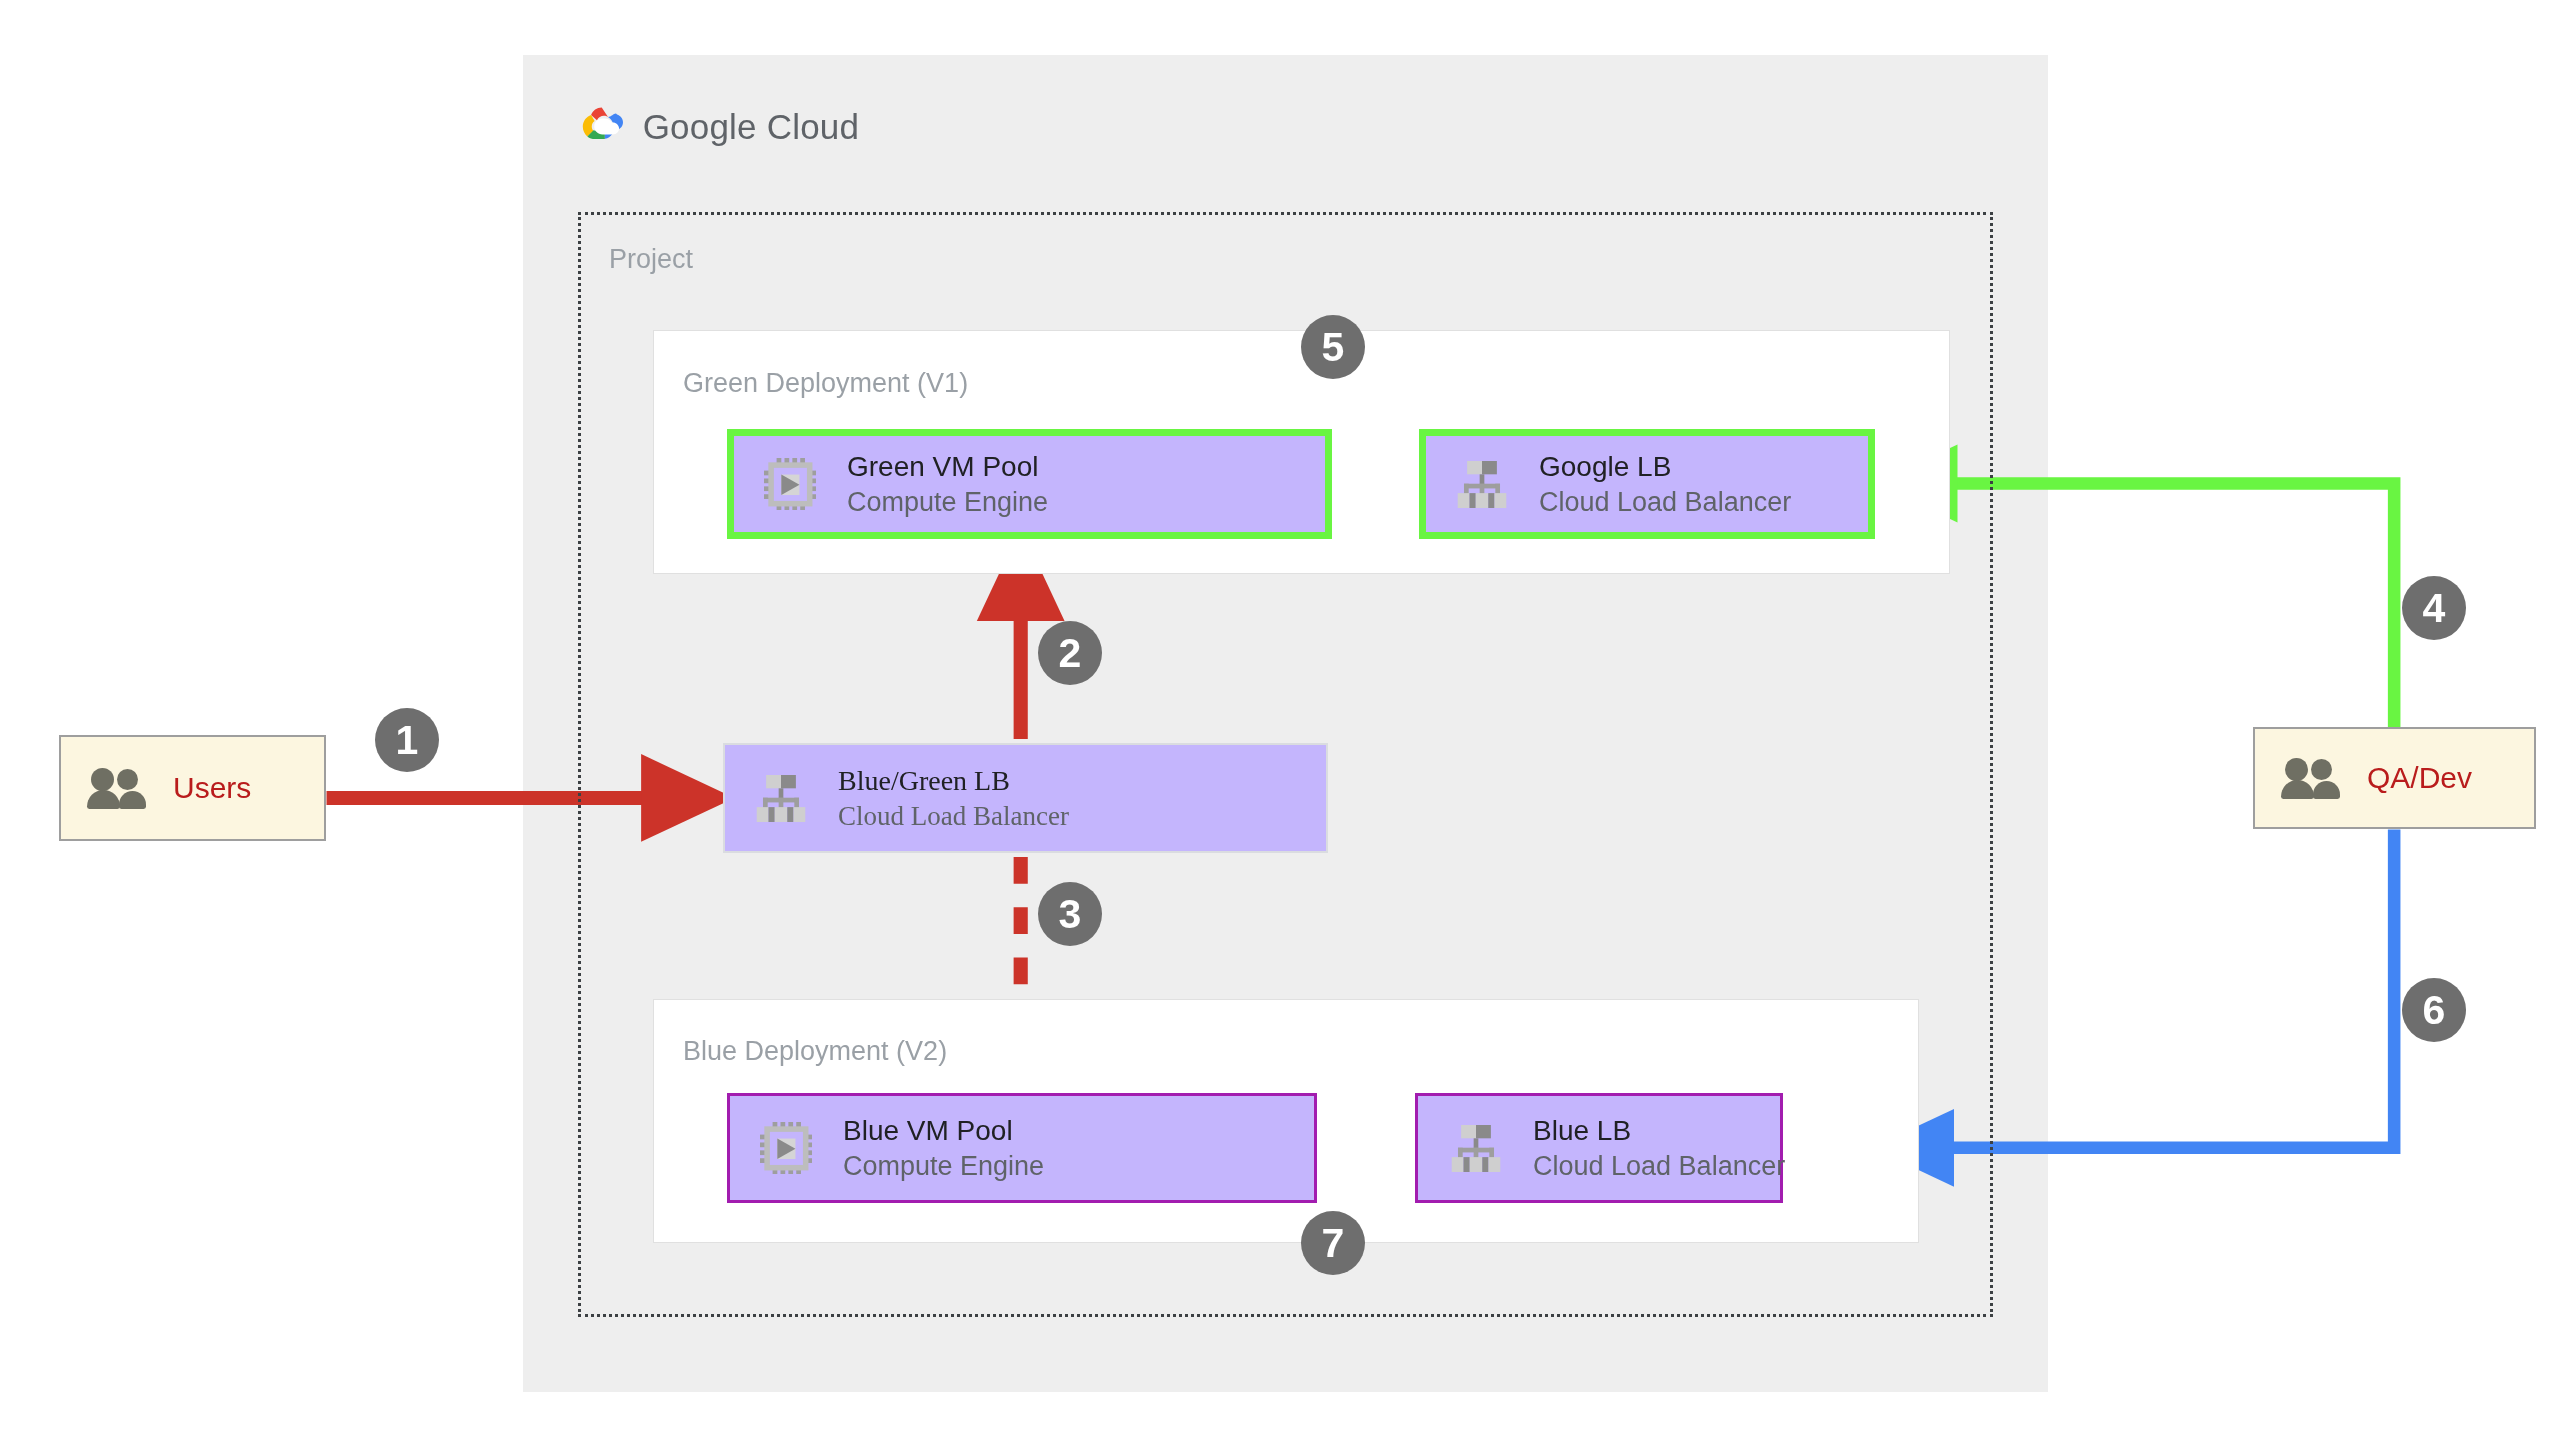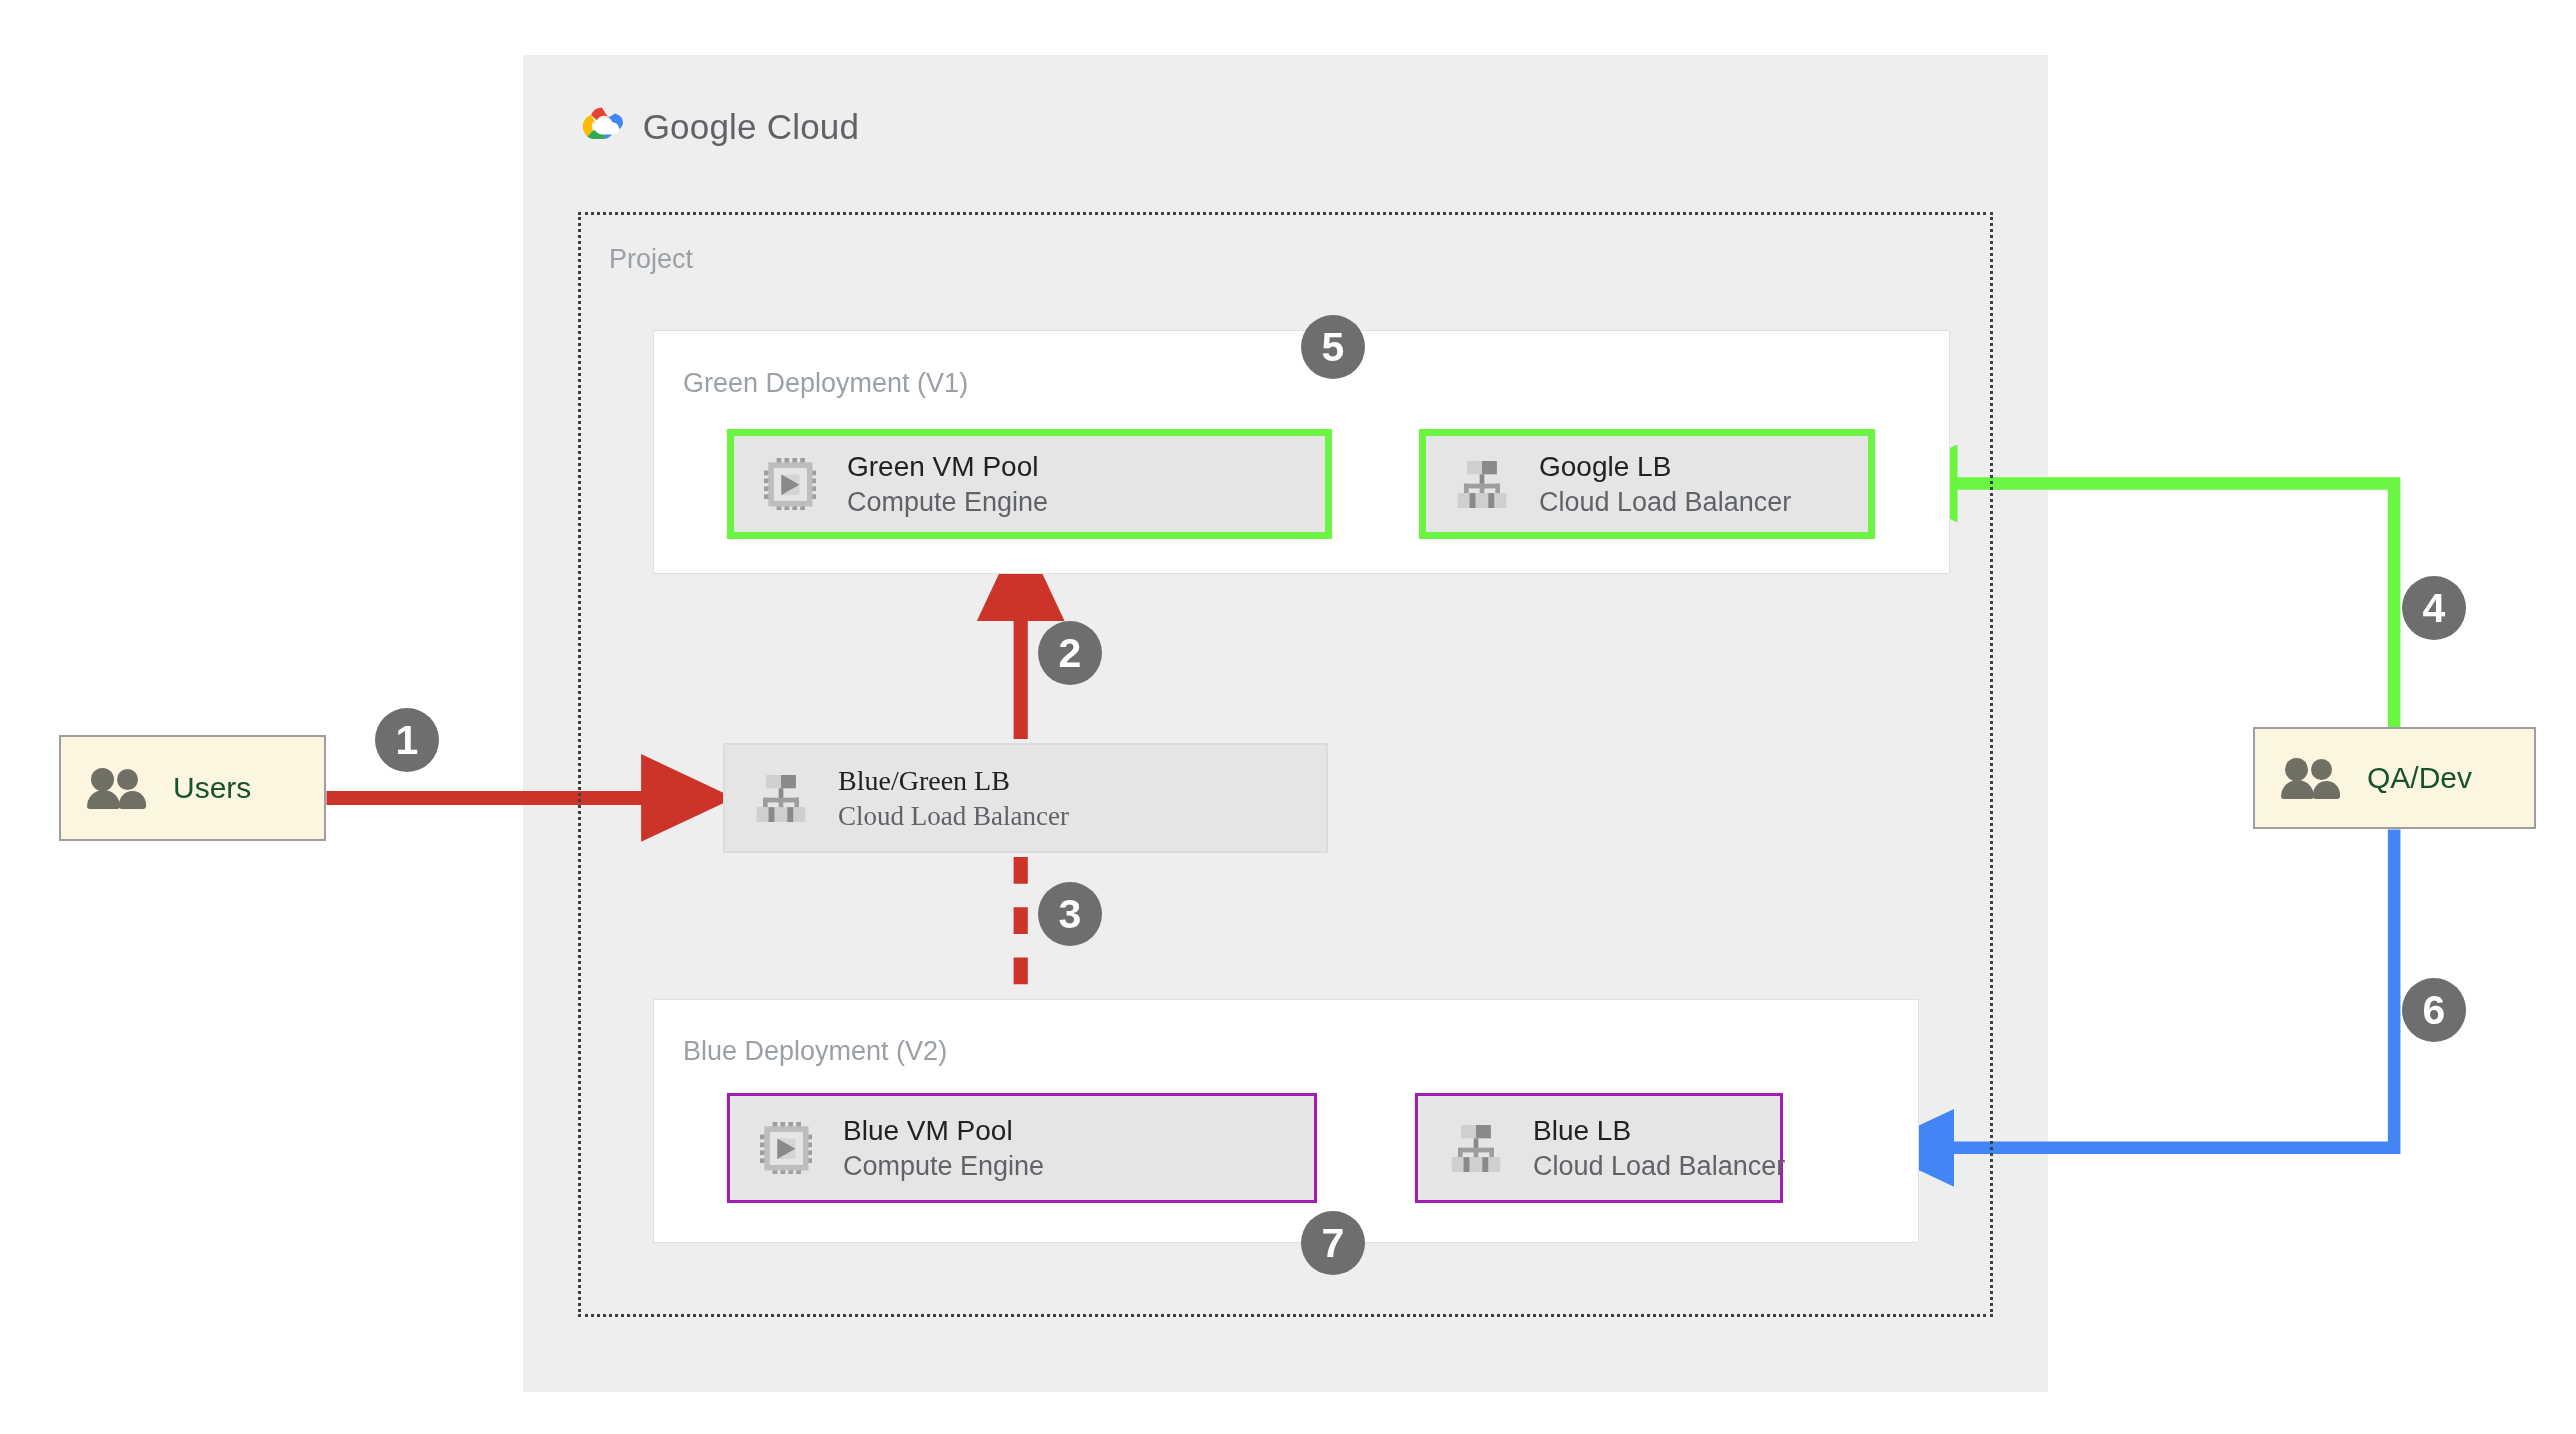--- a/index.html
+++ b/index.html
@@ -39,21 +39,21 @@
     background:#ffffff;border:1.6px solid #e0e0e0;box-sizing:border-box;
   }
   #green-group{left:653px;top:330px;width:1297px;height:244px;}
   #blue-group{left:653px;top:999px;width:1266px;height:244px;}
   .deploy-label{font-size:27px;color:#9aa0a6;white-space:nowrap;}
   #green-group-label{left:683px;top:368px;}
   #blue-group-label{left:683px;top:1036px;}
 
   
   .node{
-    background:#e5e5e5;box-sizing:border-box;
+    background:#c4b5fd;box-sizing:border-box;
     display:flex;align-items:center;
   }
   .node .nicon{flex:0 0 auto;display:flex;align-items:center;justify-content:center;}
   .node .ntext{display:flex;flex-direction:column;justify-content:center;}
   .node .ntitle{font-size:28px;color:#202124;line-height:1.28;white-space:nowrap;}
   .node .nsub{font-size:27px;color:#5f6368;line-height:1.28;white-space:nowrap;}
 
   .node.green-node{border:7px solid #69f542;}
   .node.blue-node{border:3px solid #a21caf;}
   .node.plain-node{border:2.4px solid #dadce0;font-family:Liberation Serif, serif;}
@@ -62,21 +62,21 @@
   #green-lb{left:1419px;top:429px;width:456px;height:110px;padding-left:30px;gap:31px;}
   #bluegreen-lb{left:723px;top:743px;width:605px;height:110px;padding-left:30px;gap:31px;}
   #blue-vm{left:727px;top:1093px;width:590px;height:110px;padding-left:30px;gap:31px;}
   #blue-lb{left:1415px;top:1093px;width:368px;height:110px;padding-left:32px;gap:31px;}
 
   
   .actor{
     background:#fcf6e0;border:2.4px solid #9e9e9e;box-sizing:border-box;
     display:flex;align-items:center;gap:27px;padding-left:28px;
   }
-  .actor .atitle{font-size:30px;color:#14532d;white-space:nowrap;}
+  .actor .atitle{font-size:30px;color:#b91c1c;white-space:nowrap;}
   #users-box{left:59px;top:735px;width:267px;height:106px;}
   #qadev-box{left:2253px;top:727px;width:283px;height:102px;}
 
   
   .people-ic{width:57px;height:41px;position:relative;flex:0 0 auto;}
   .people-ic .h1{position:absolute;width:23.6px;height:23.6px;border-radius:50%;background:#6f6f63;left:1.6px;top:0;}
   .people-ic .h2{position:absolute;width:21px;height:21px;border-radius:50%;background:#6f6f63;left:28px;top:1.6px;}
   .people-ic .b1{position:absolute;width:33px;height:19px;border-radius:16.5px 16.5px 2.4px 2.4px;background:#6f6f63;left:-1.6px;bottom:0;}
   .people-ic .b2{position:absolute;width:27px;height:17.3px;border-radius:13.4px 13.4px 2.4px 2.4px;background:#6f6f63;left:30px;bottom:0;}
 

